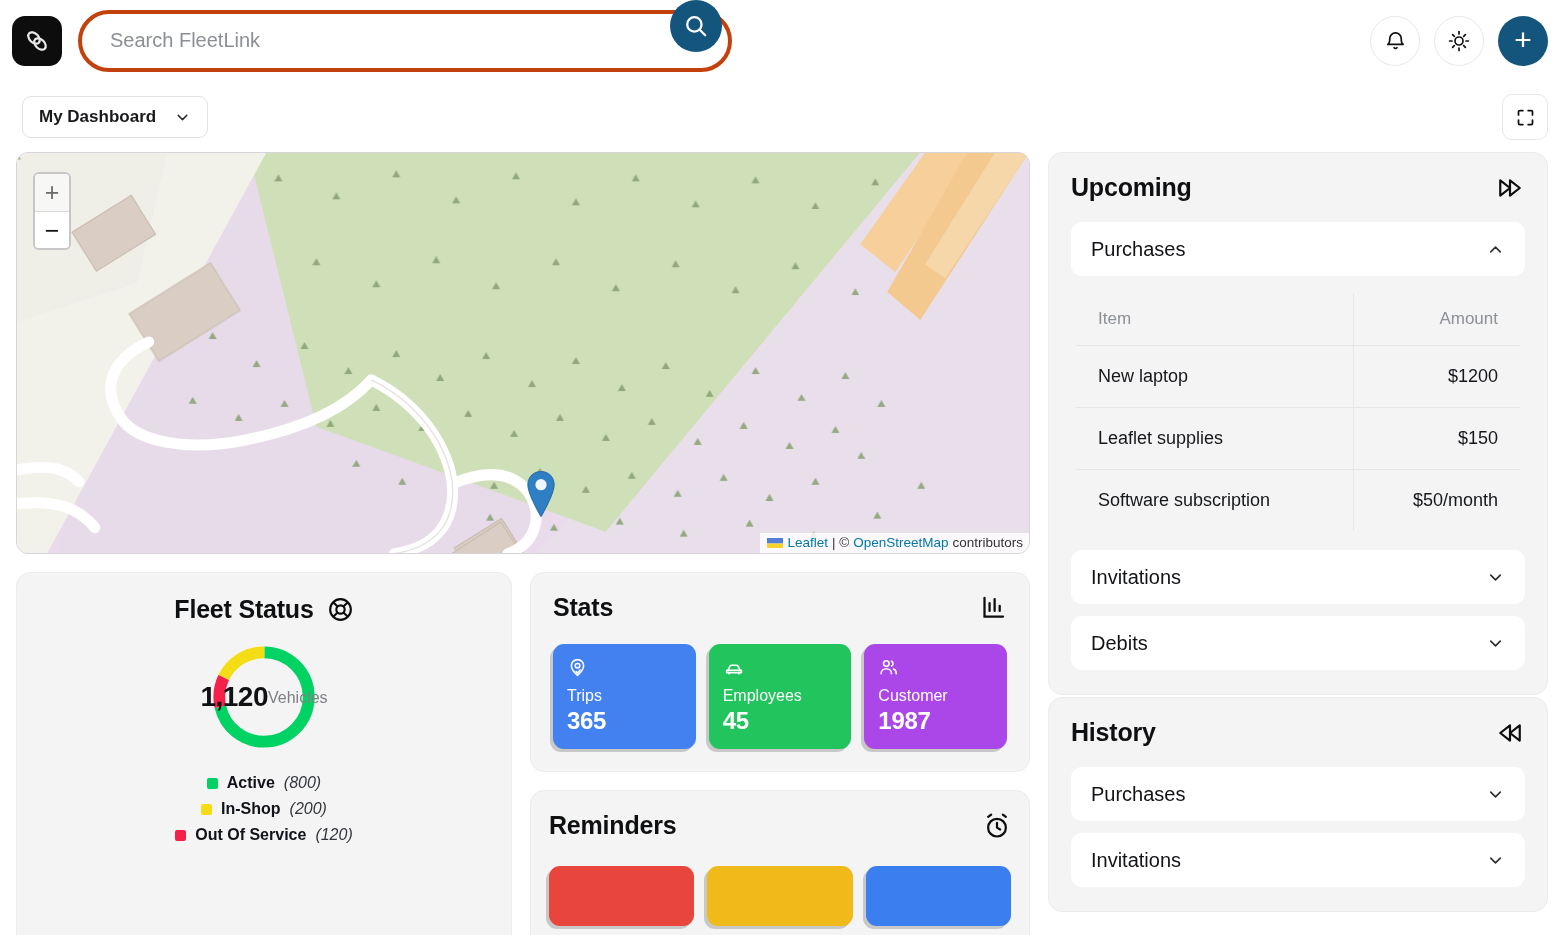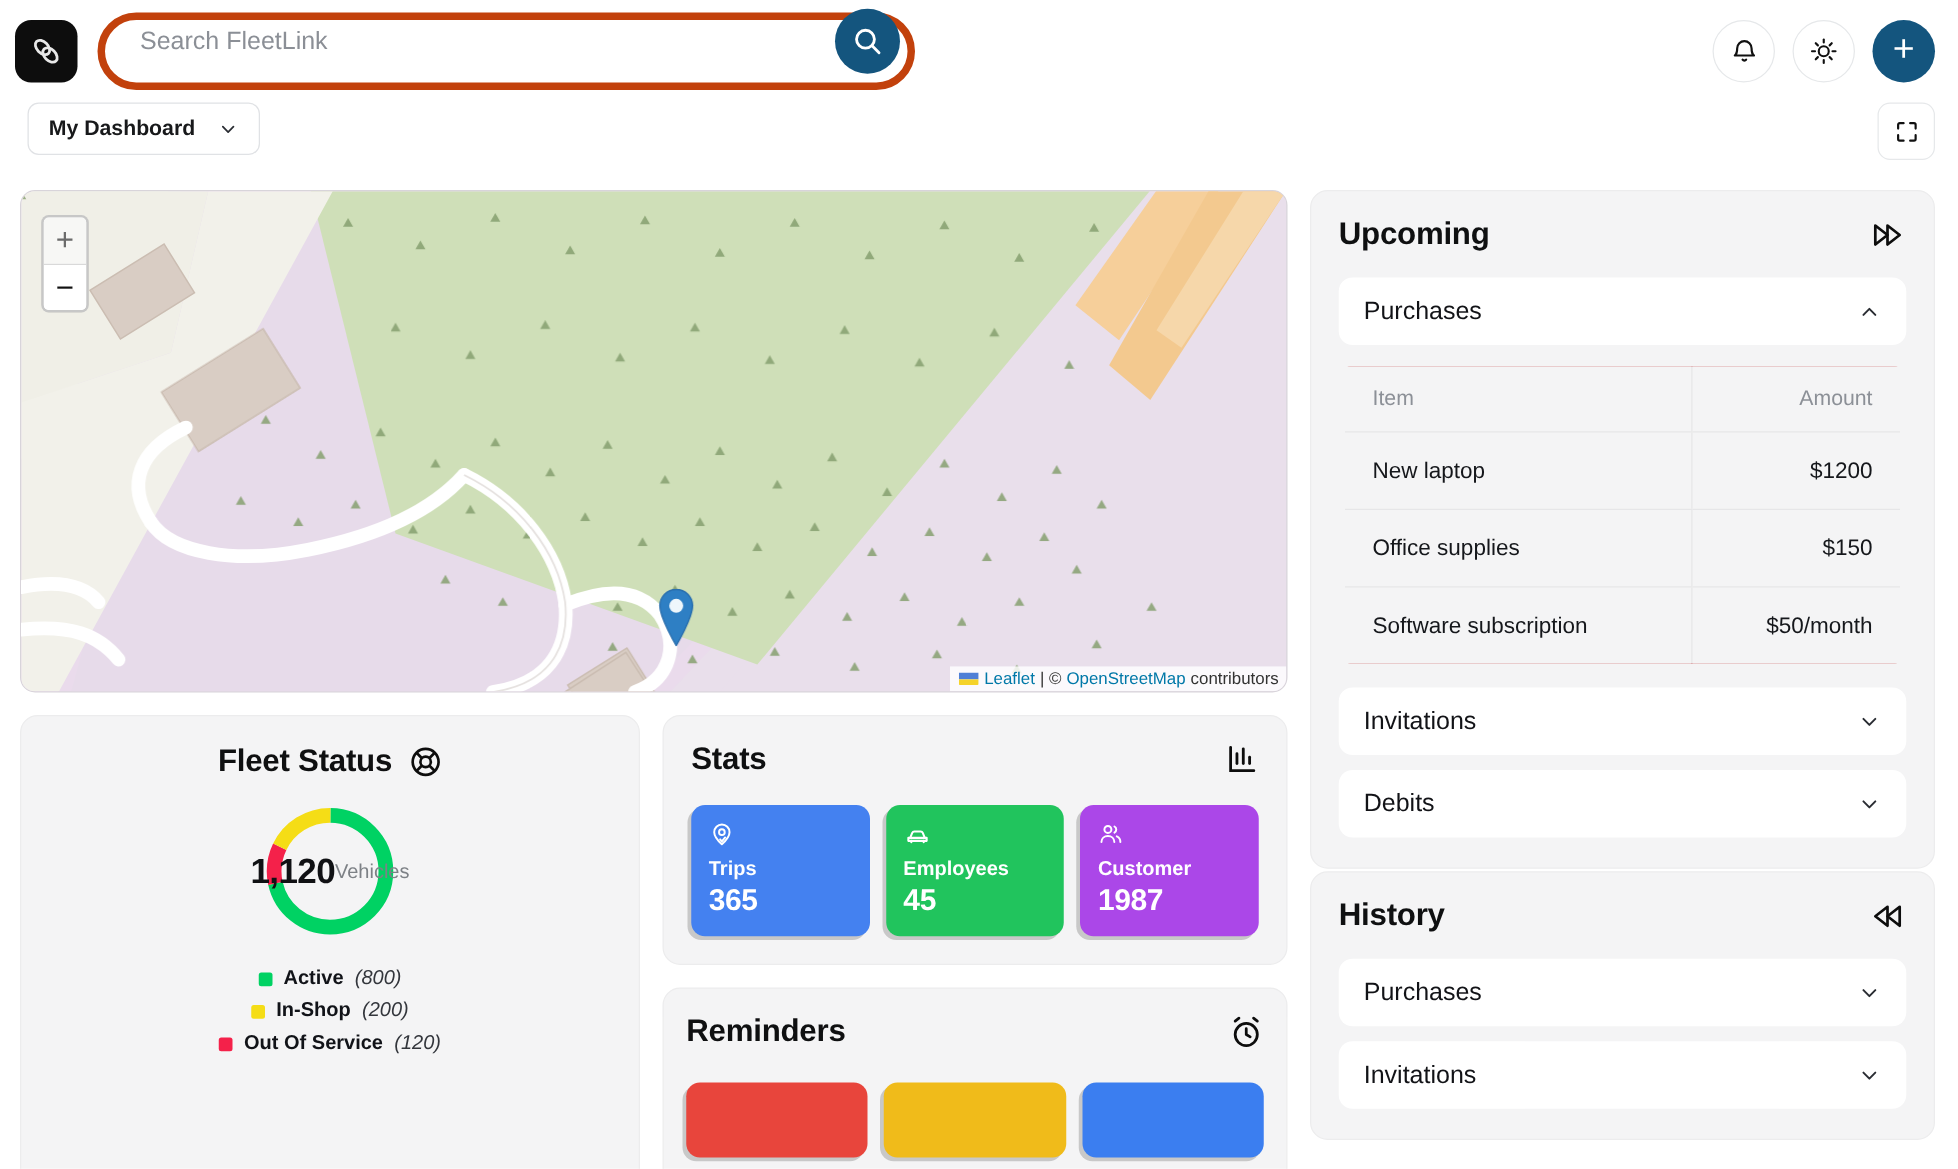--- a/index.html
+++ b/index.html
@@ -18,23 +18,23 @@
     position: relative;
   }
   .logo {
     width: 50px; height: 50px; border-radius: 13px;
     background: #0d0d0d;
     display: flex; align-items: center; justify-content: center;
     flex: none; margin-right: 16px;
   }
   .searchwrap {
     width: 654px; height: 62px;
-    border: 6px solid #c2410c; border-radius: 34px;
+    border: 4px solid #c2410c; border-radius: 34px;
     background: #fff;
-    display: flex; align-items: center;
+    display: flex; align-items: flex-end;
     padding: 0 6px 16px 28px;
     position: relative;
   }
   .searchinput {
     flex: 1; border: none; outline: none; background: transparent;
     font-size: 20px; font-family: "Liberation Sans", sans-serif;
     color: #1a1a1a;
   }
   .searchinput::placeholder { color: #8b8f96; }
   .searchbtn {
@@ -56,21 +56,21 @@
   .addbtn {
     width: 50px; height: 50px; border-radius: 50%;
     background: #14557e; border: none; cursor: pointer;
     display: flex; align-items: center; justify-content: center;
     color: #fff; font-size: 30px; font-weight: 300; line-height: 1;
     padding-bottom: 3px;
   }
 
   
   .subbar {
-    height: 70px; display: flex; align-items: flex-start;
+    height: 70px; display: flex; align-items: center;
     padding: 0 18px 0 22px; position: relative;
   }
   .dashsel {
     height: 42px; min-width: 186px;
     border: 1px solid #e0e2e5; border-radius: 9px;
     background: #fff; cursor: pointer;
     display: flex; align-items: center; justify-content: space-between;
     padding: 0 16px; gap: 12px;
   }
   .dashsel-label { font-size: 17px; font-weight: bold; color: #18191b; }
@@ -154,21 +154,21 @@
 
   
   .statscard { padding: 20px 22px 22px; }
   .card-head { display: flex; align-items: center; justify-content: space-between; }
   .tiles { display: flex; gap: 13px; margin-top: 22px; }
   .tile {
     flex: 1; border-radius: 11px; padding: 13px 14px 14px;
     color: #fff; box-shadow: -3px 3px 0 0 rgba(0,0,0,.18);
   }
   .tile-ico { margin-bottom: 8px; height: 22px; }
-  .tile-label { font-size: 16px; font-weight: 700; }
+  .tile-label { font-size: 16px; font-weight: 400; }
   .tile-val { font-size: 24px; font-weight: bold; margin-top: 2px; letter-spacing: -.3px; }
 
   .remcard { padding: 20px 18px 0; flex: 1; overflow: hidden; }
   .remtiles { display: flex; gap: 13px; margin-top: 26px; }
   .remtile {
     flex: 1; height: 60px; border-radius: 11px;
     box-shadow: -3px 3px 0 0 rgba(0,0,0,.18);
   }
 
   
@@ -553,21 +553,21 @@
               <th>Item</th>
               <th class="right amt-col">Amount</th>
             </tr>
           </thead>
           <tbody>
             <tr>
               <td>New laptop</td>
               <td class="right amt-col">$1200</td>
             </tr>
             <tr>
-              <td>Office supplies</td>
+              <td>Leaflet supplies</td>
               <td class="right amt-col">$150</td>
             </tr>
             <tr>
               <td>Software subscription</td>
               <td class="right amt-col">$50/month</td>
             </tr>
           </tbody>
         </table>
       </div>
 

